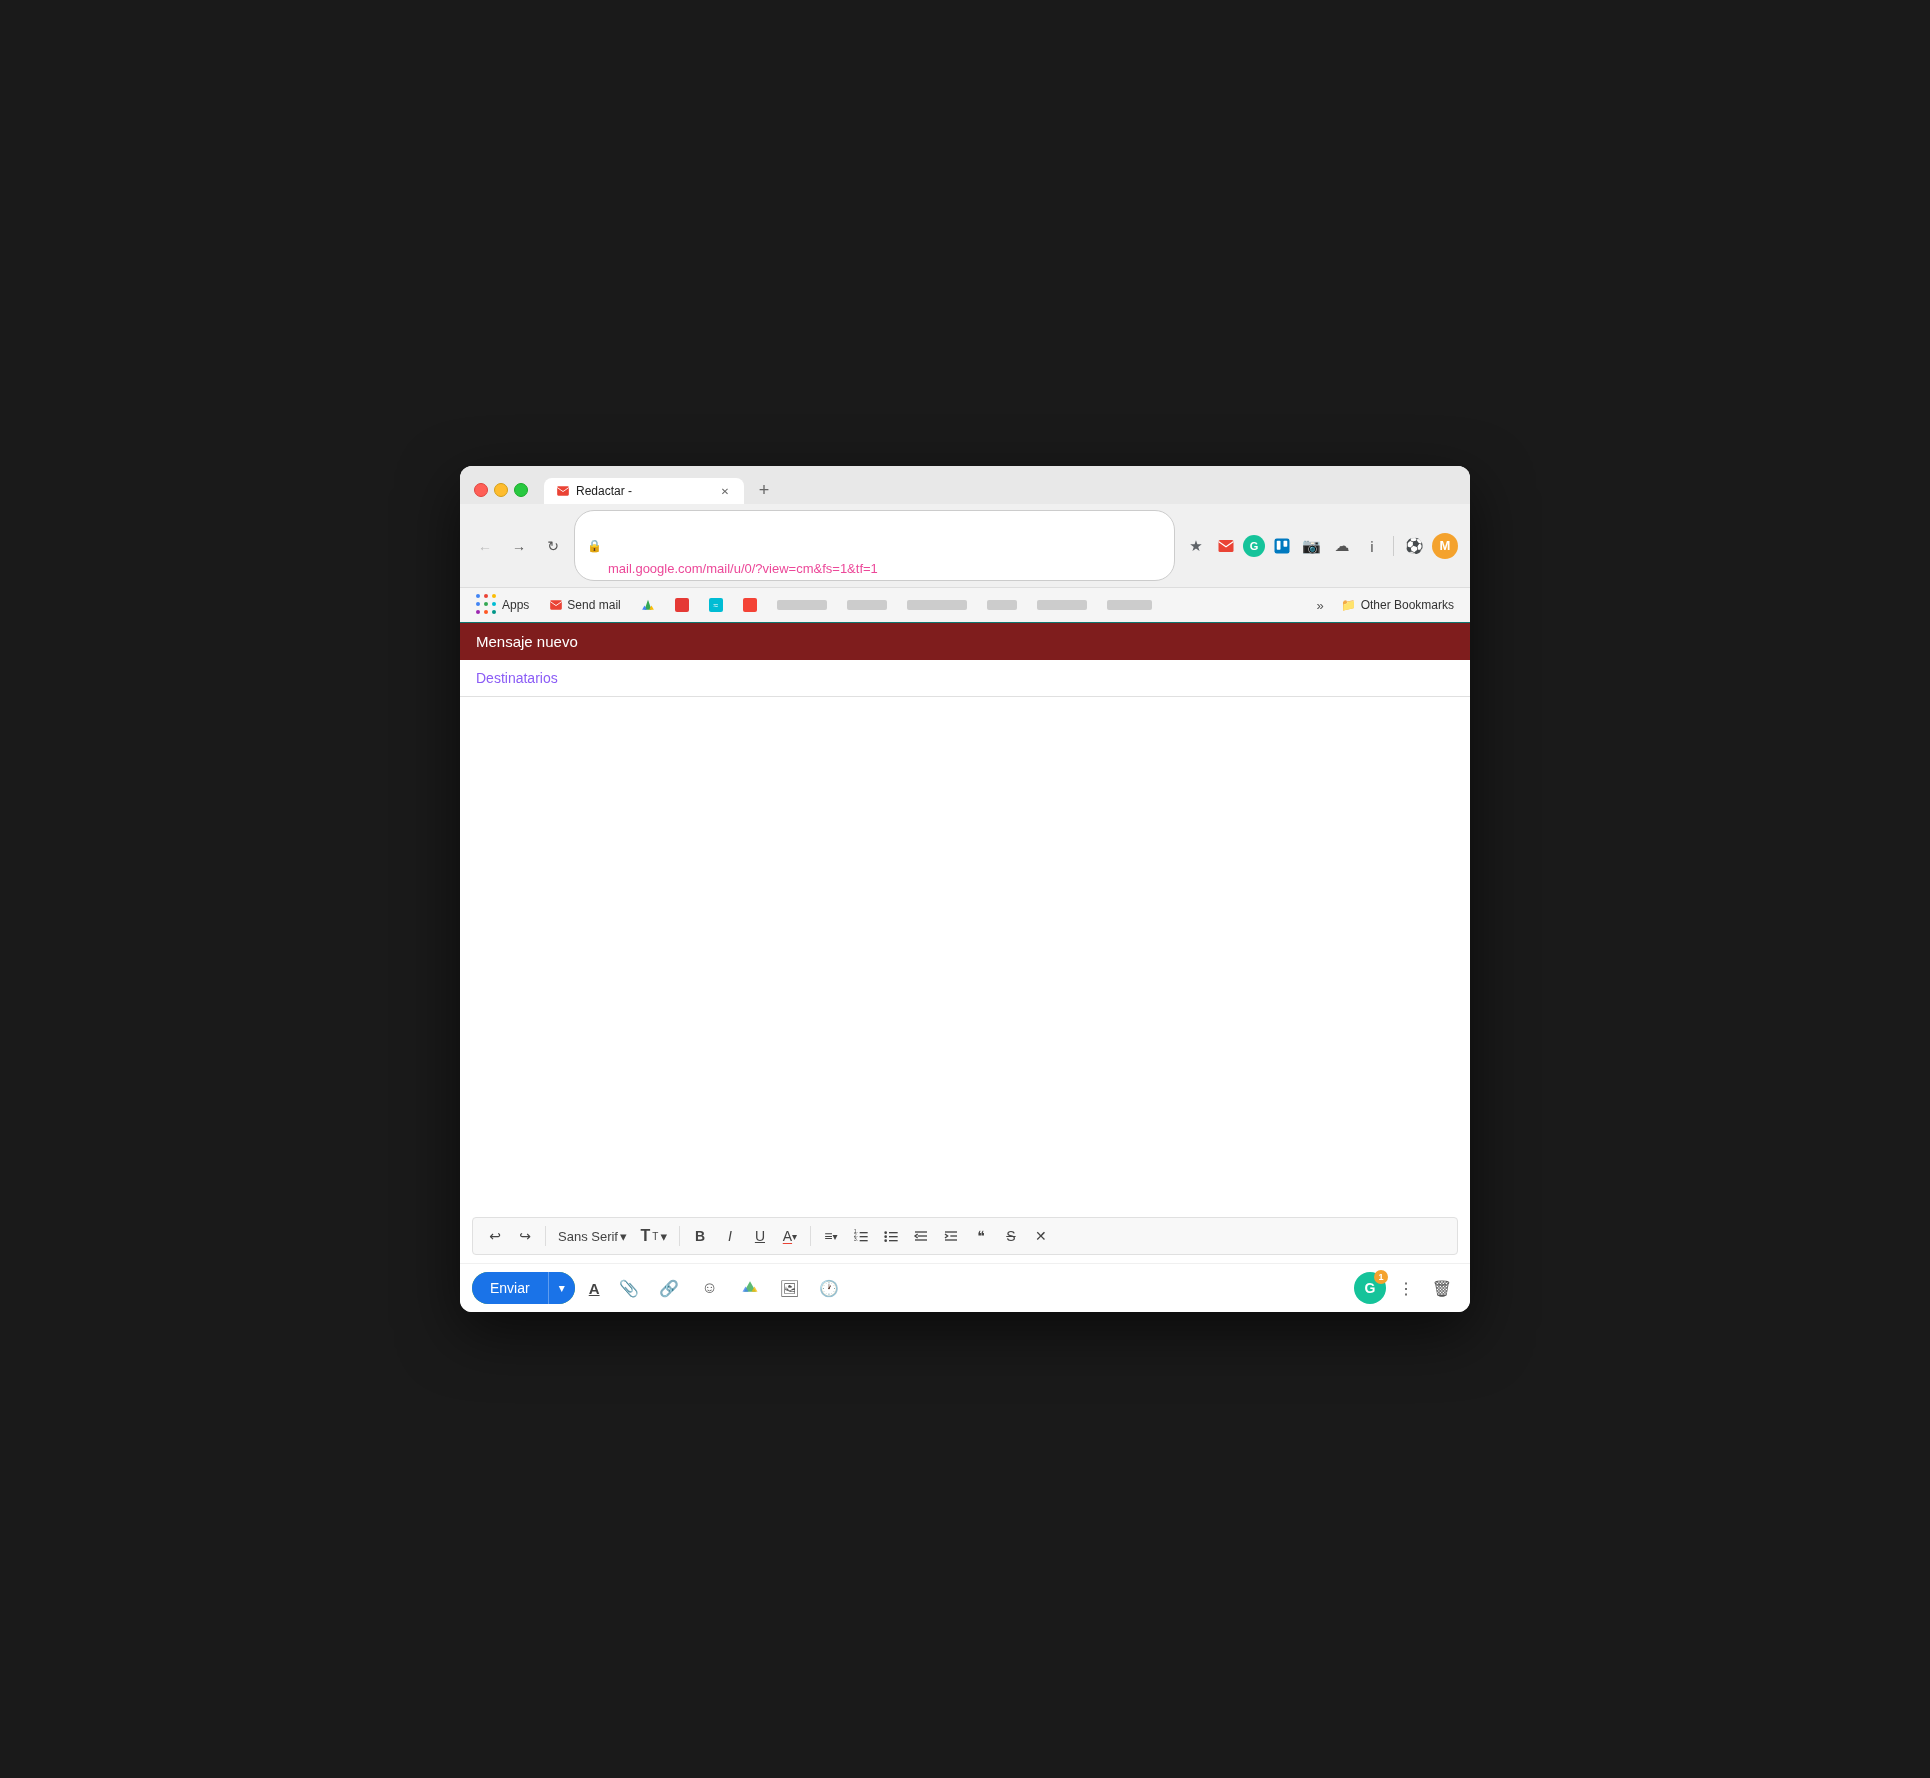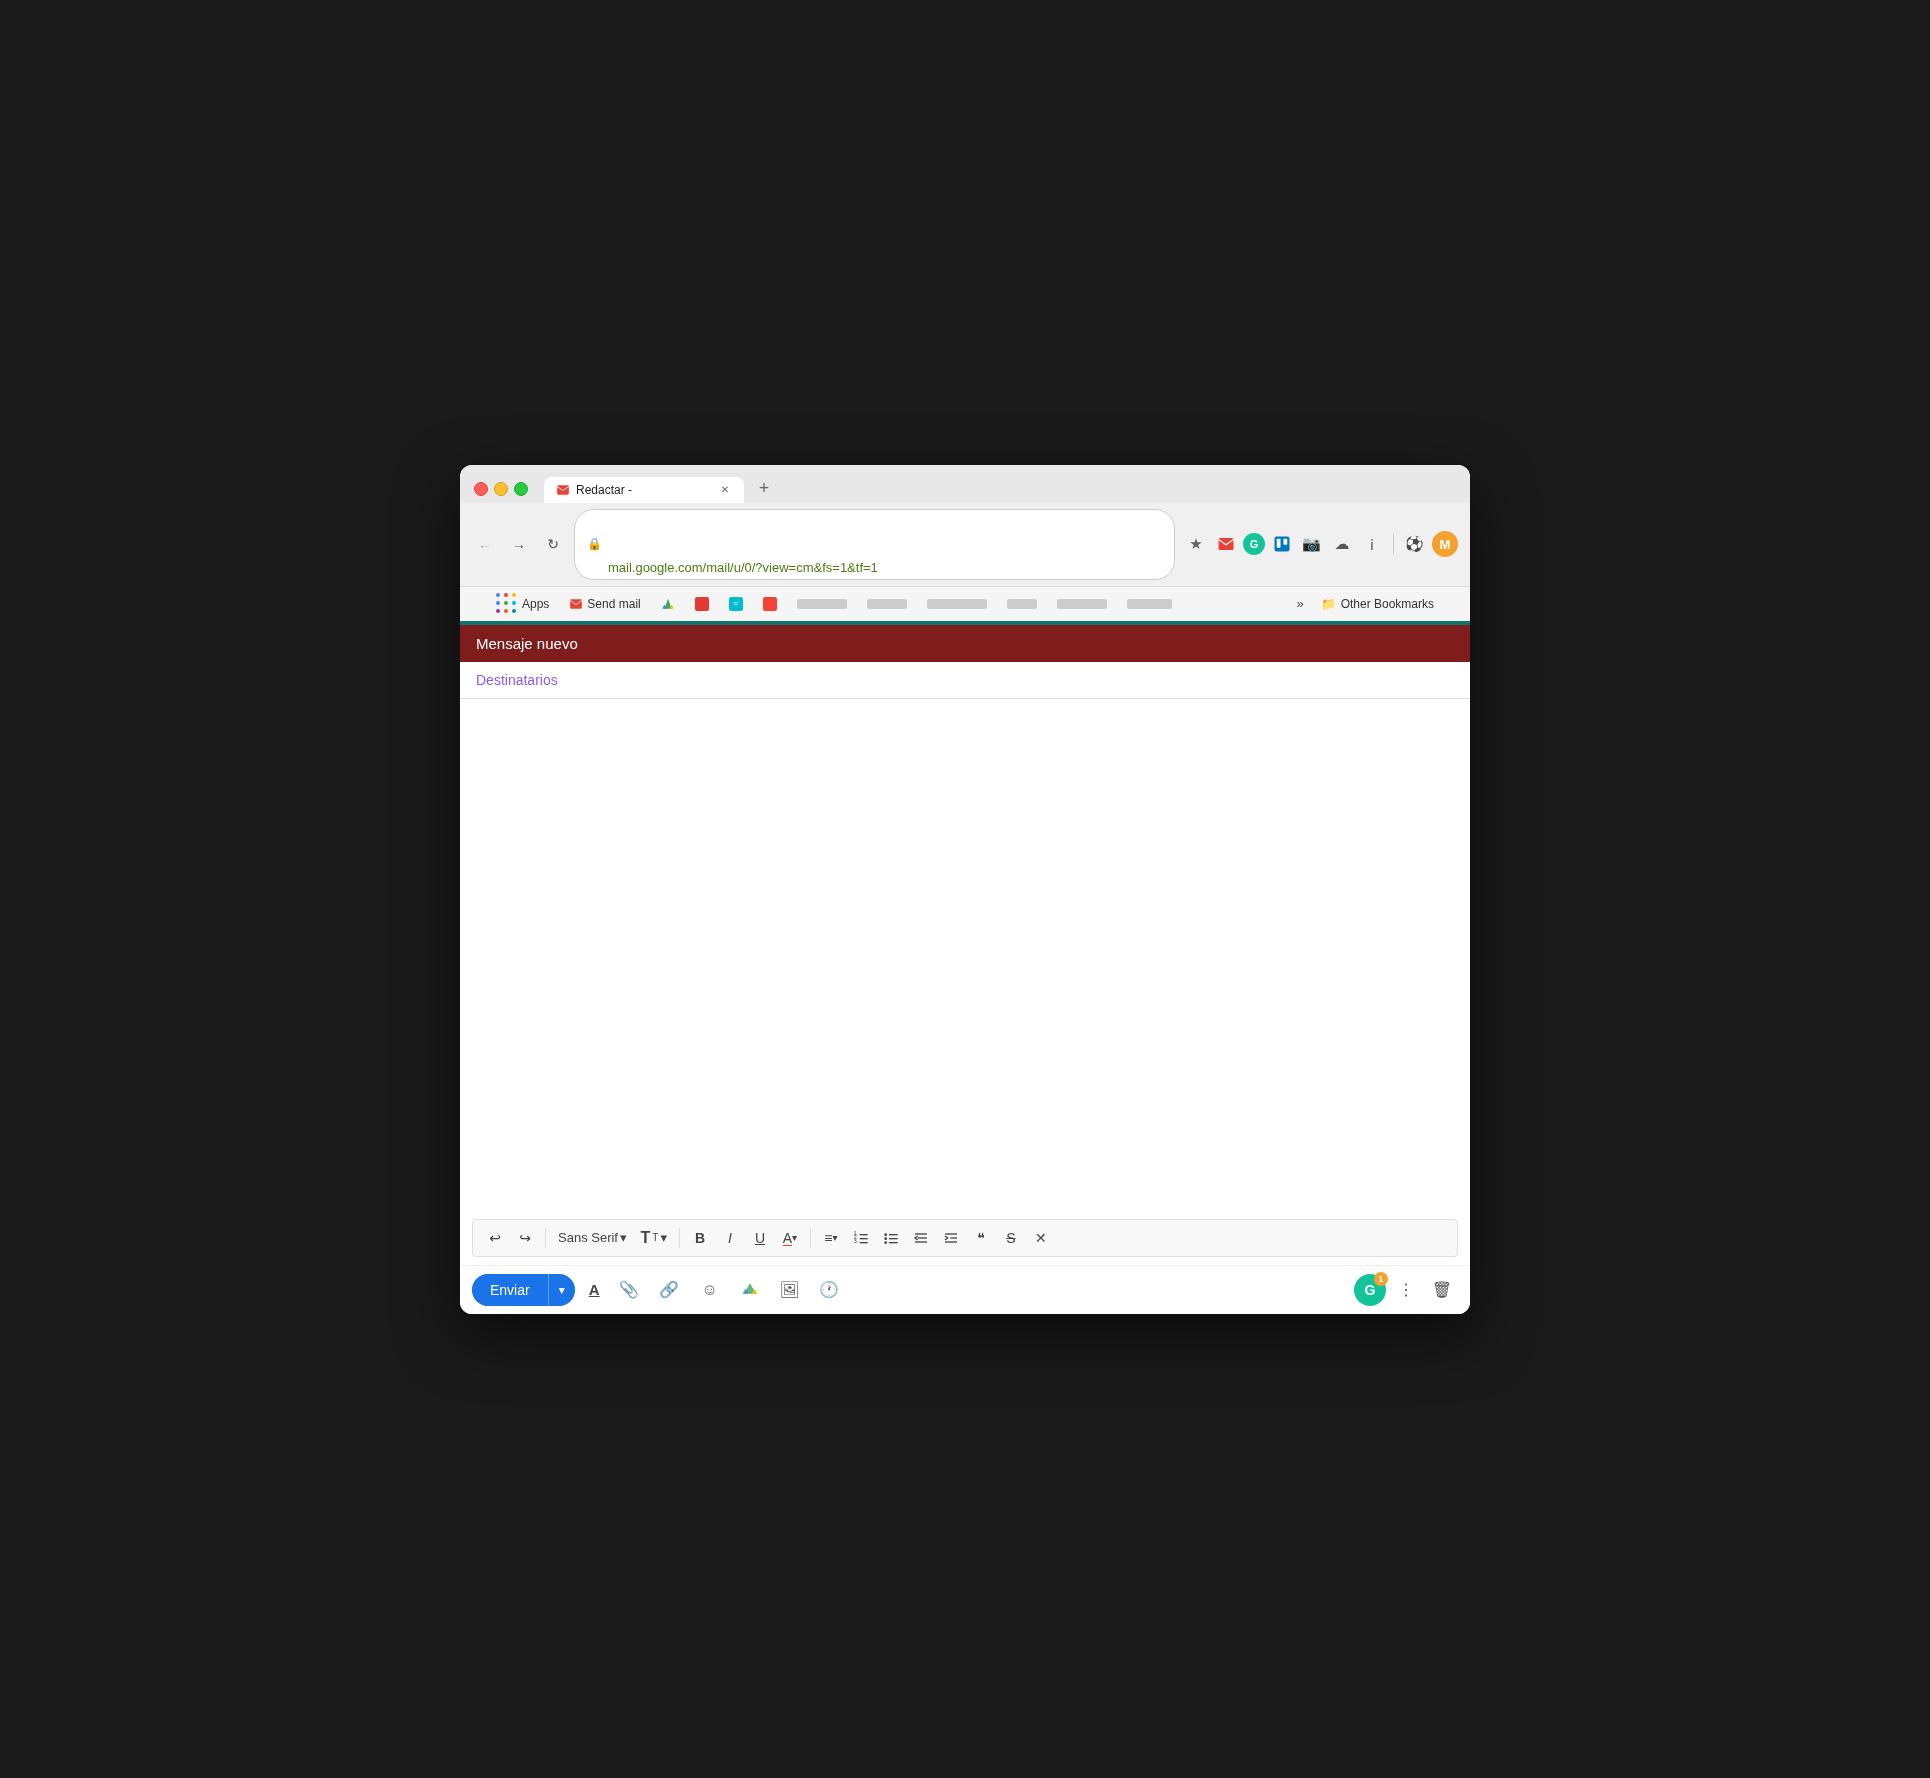--- a/index.html
+++ b/index.html
@@ -141,21 +141,21 @@
       color: #333;
     }
 
     .address-lock {
       color: #666;
       font-size: 12px;
     }
 
     .address-text {
       flex: 1;
-      color: #4d7c0f;
+      color: #ec4899;
       margin-top: 46px;
     }
 
     .nav-actions {
       display: flex;
       align-items: center;
       gap: 4px;
     }
 
     .nav-icon {
@@ -177,25 +177,25 @@
       background: #f4a22d;
       border-radius: 50%;
       color: white;
       font-size: 11px;
       font-weight: bold;
     }
 
     
     .bookmarks-bar {
       background: #f5f5f5;
-      padding: 4px 28px;
+      padding: 4px 8px;
       display: flex;
       align-items: center;
       gap: 4px;
-      border-bottom: 4px solid #0f766e;
+      border-bottom: 1px solid #0f766e;
       font-size: 12px;
     }
 
     .bookmark-item {
       display: flex;
       align-items: center;
       gap: 4px;
       padding: 2px 8px;
       border-radius: 4px;
       cursor: pointer;

